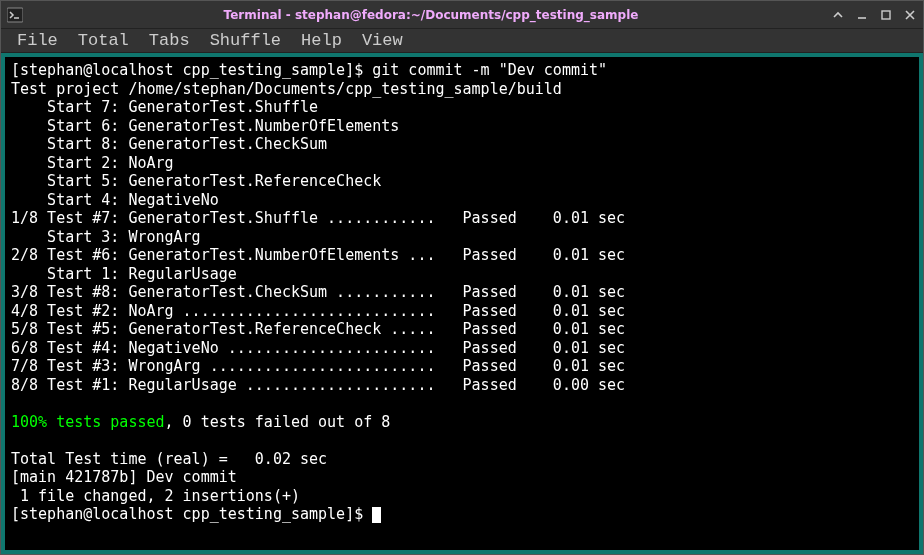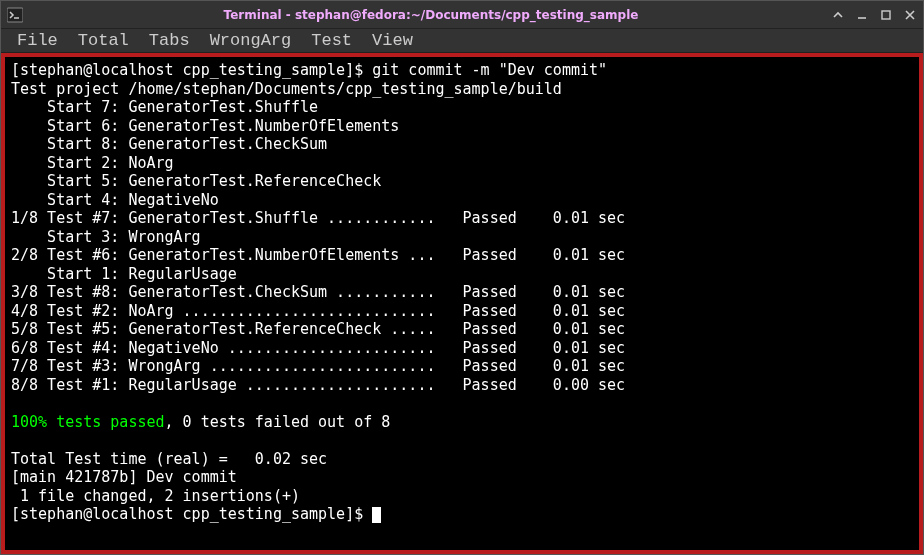--- a/index.html
+++ b/index.html
@@ -65,21 +65,21 @@
   }
   .terminal {
     flex: 1;
     background: #000000;
     color: #ffffff;
     font-size: 15px;
     line-height: 18.5px;
     padding: 4px 6px;
     white-space: pre;
     overflow: hidden;
-    border: 4px solid #b91c1c;
+    border: 4px solid #0f766e;
   }
   .green { color: #00ff00; }
   .cursor {
     display: inline-block;
     width: 9px;
     height: 16px;
     background: #ffffff;
     vertical-align: text-bottom;
   }
 </style>
@@ -118,22 +118,22 @@
             <path d="M2 2 L10 10 M10 2 L2 10" stroke="#ccc" stroke-width="1.6"></path>
           </svg>
       </span>
     </div>
   </div>
 
   <div class="menubar">
     <span class="menu-item">File</span>
     <span class="menu-item">Total</span>
     <span class="menu-item">Tabs</span>
-    <span class="menu-item">WrongArg</span>
-    <span class="menu-item">Test</span>
+    <span class="menu-item">Shuffle</span>
+    <span class="menu-item">Help</span>
     <span class="menu-item">View</span>
   </div>
 
   <div class="terminal"><span><span>[stephan@localhost cpp_testing_sample]$</span> <span>git commit -m "Dev commit"</span></span>
 <span>Test project /home/stephan/Documents/cpp_testing_sample/build</span>
 <span>    Start 7: GeneratorTest.Shuffle</span>
 <span>    Start 6: GeneratorTest.NumberOfElements</span>
 <span>    Start 8: GeneratorTest.CheckSum</span>
 <span>    Start 2: NoArg</span>
 <span>    Start 5: GeneratorTest.ReferenceCheck</span>

